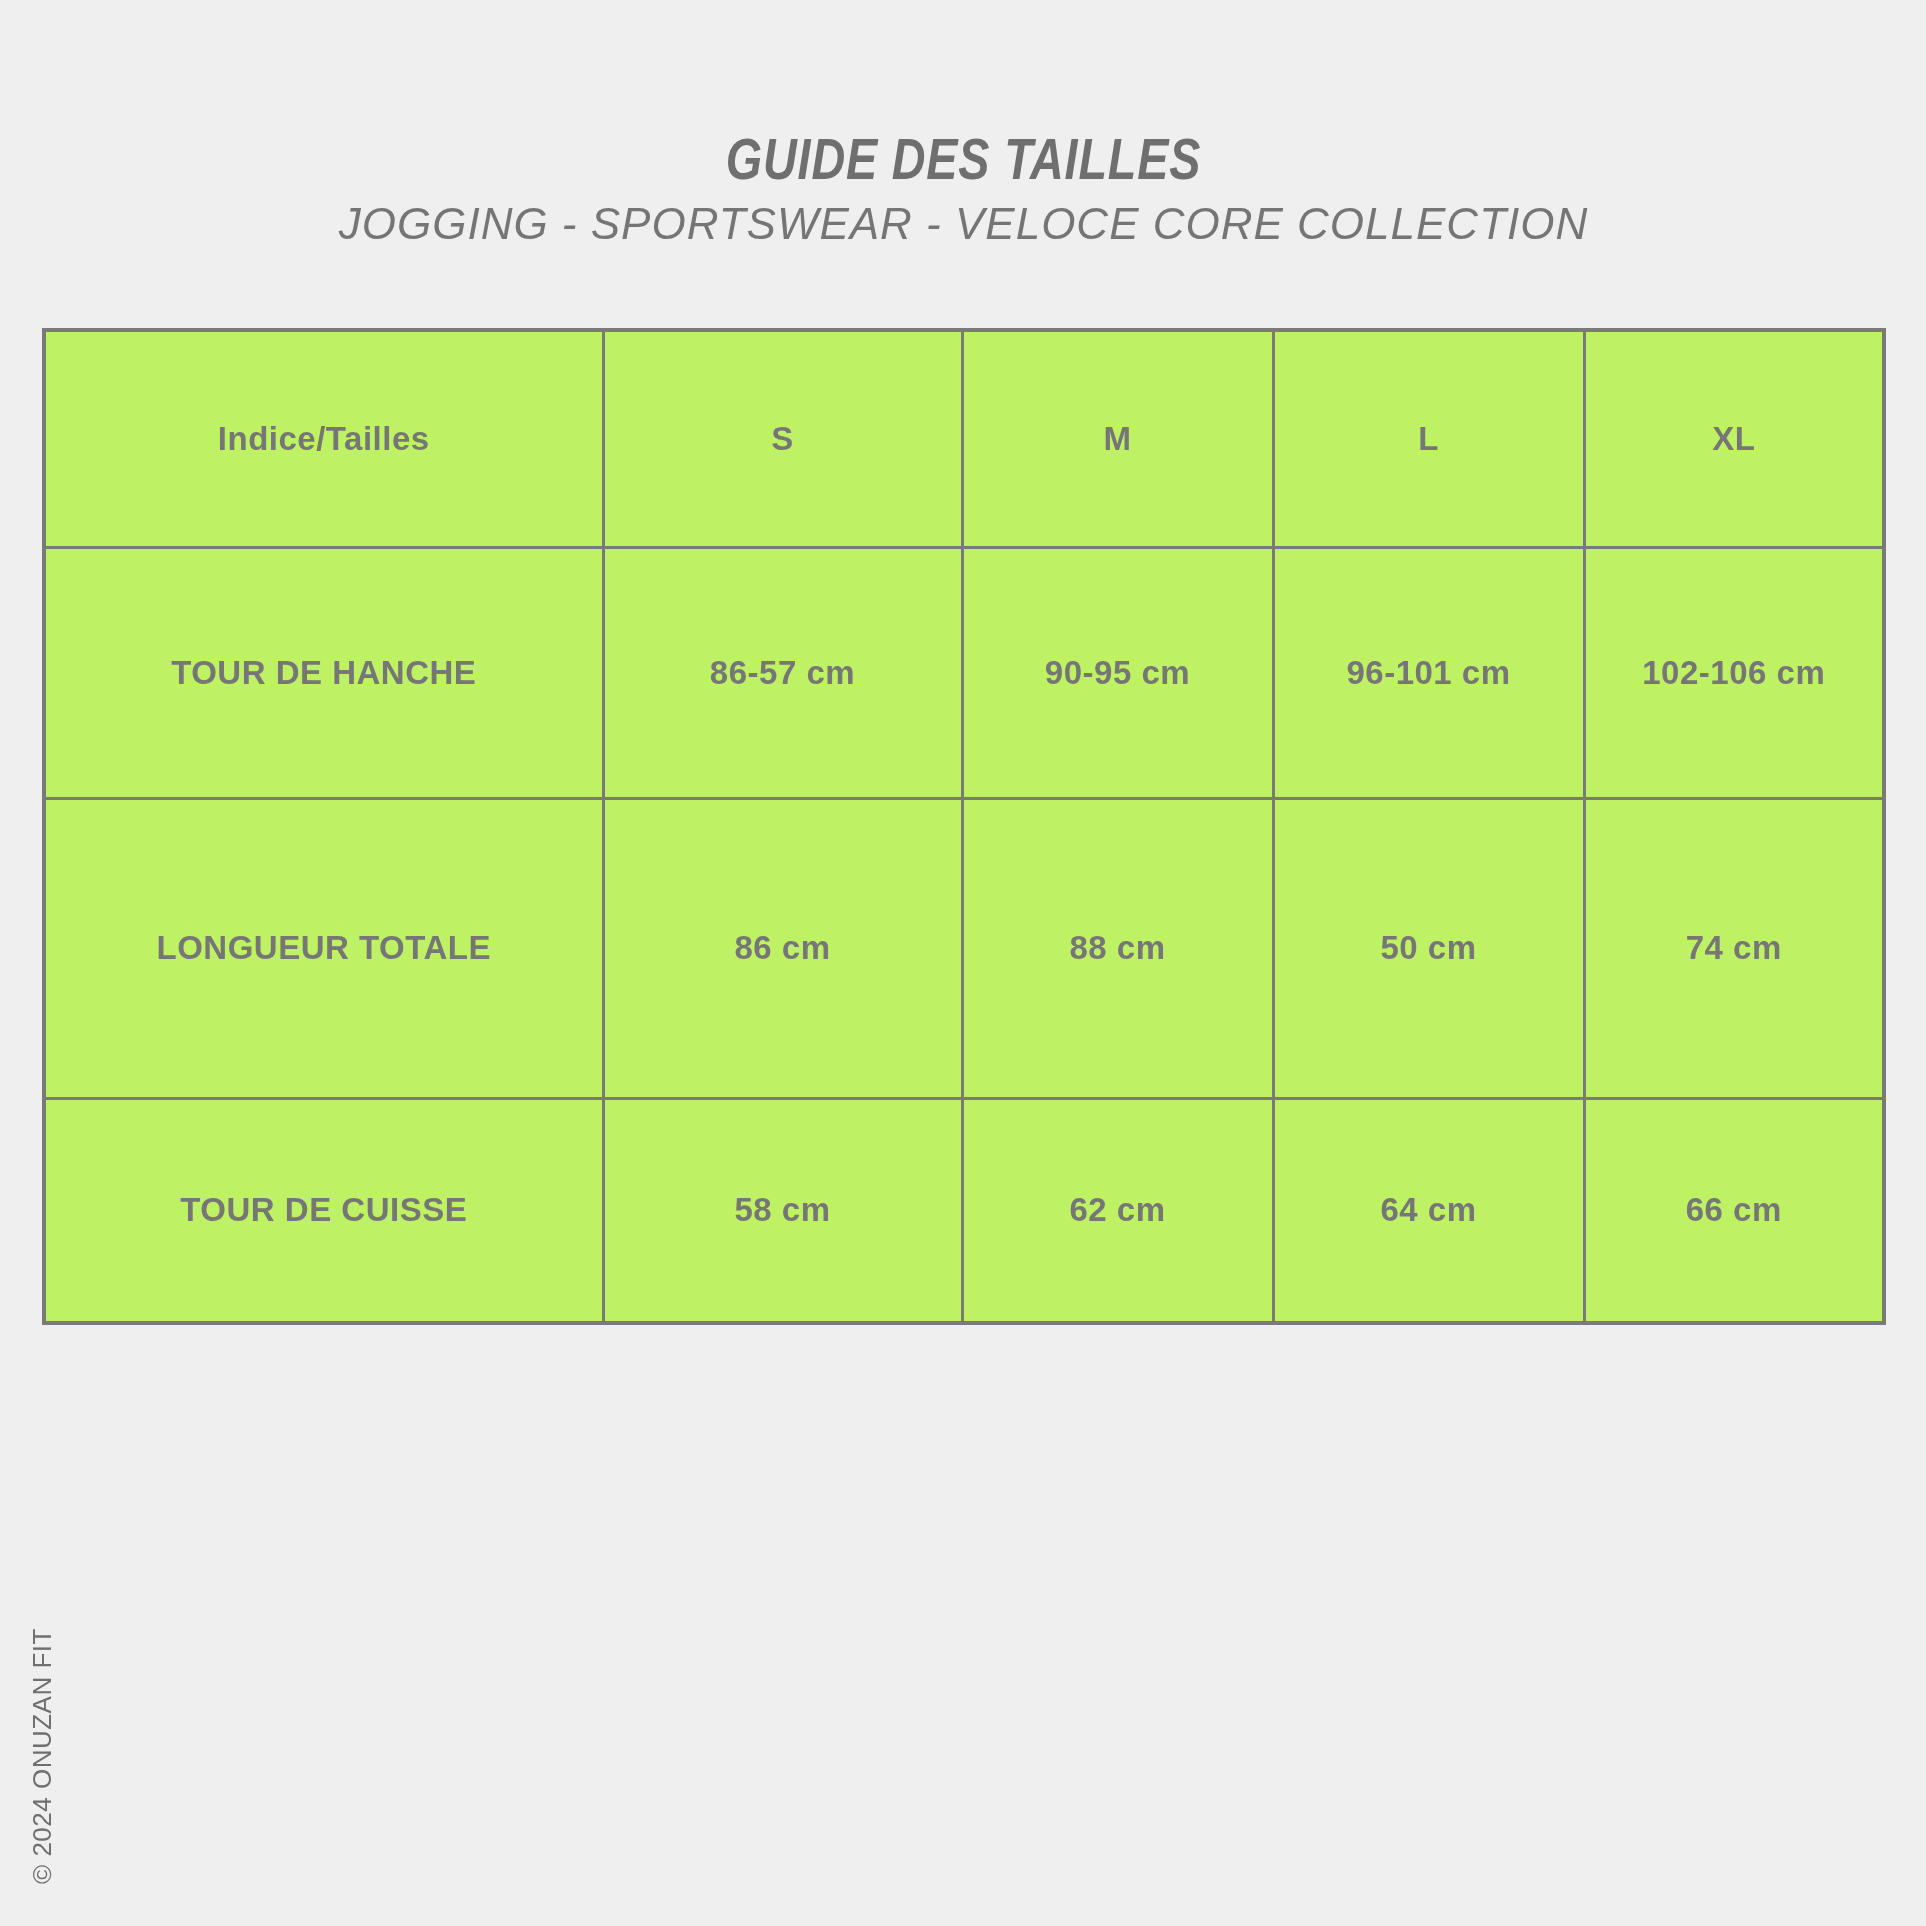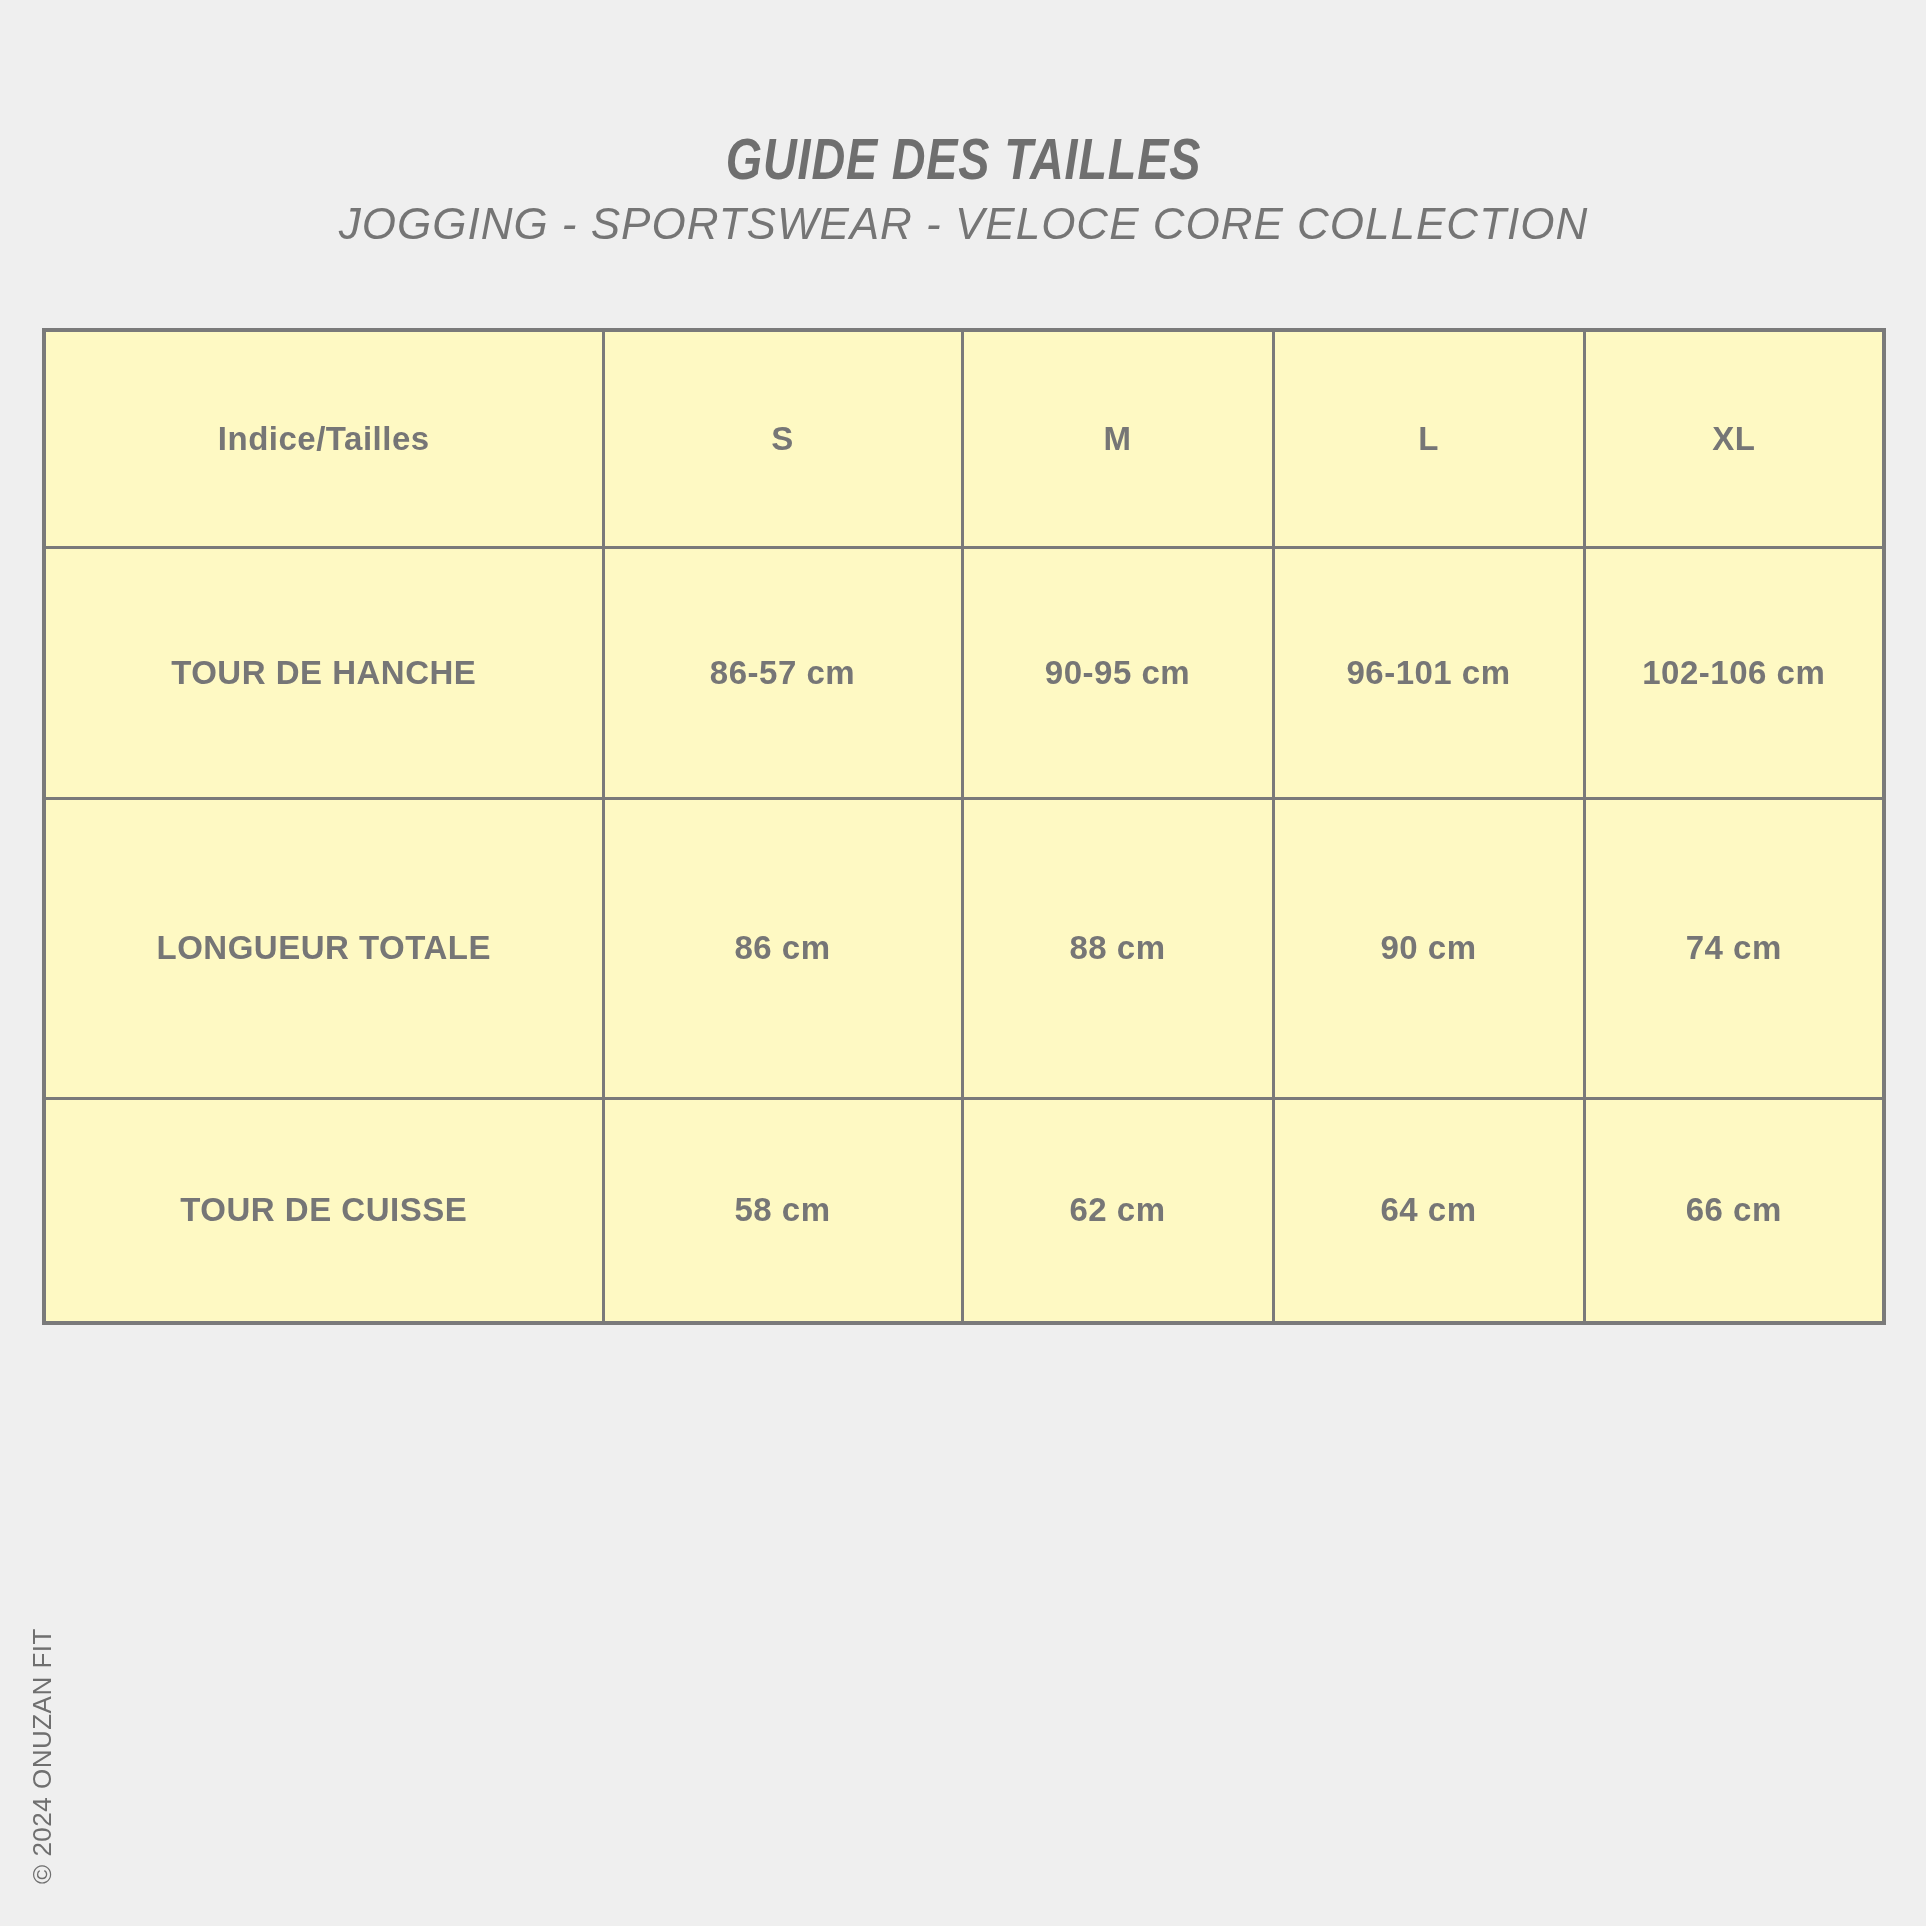--- a/index.html
+++ b/index.html
@@ -61,21 +61,21 @@
   table.size-table col.c3 { width: 311px; }
   table.size-table col.c4 { width: 300px; }
   table.size-table tr.r0 { height: 217px; }
   table.size-table tr.r1 { height: 276px; }
   table.size-table tr.r2 { height: 251px; }
   table.size-table tr.r3 { height: 300px; }
   table.size-table tr.r4 { height: 225px; }
   table.size-table th,
   table.size-table td {
     border: 3px solid #7a7a7a;
-    background: #fef9c3;
+    background: #bef264;
     text-align: center;
     vertical-align: middle;
     font-size: 33px;
     font-weight: bold;
     color: #767676;
     letter-spacing: 0.5px;
     padding: 0;
   }
   .footer {
     position: absolute;
@@ -119,21 +119,21 @@
       <td>TOUR DE HANCHE</td>
       <td>86-57 cm</td>
       <td>90-95 cm</td>
       <td>96-101 cm</td>
       <td>102-106 cm</td>
     </tr>
     <tr class="r3">
       <td>LONGUEUR TOTALE</td>
       <td>86 cm</td>
       <td>88 cm</td>
-      <td>90 cm</td>
+      <td>50 cm</td>
       <td>74 cm</td>
     </tr>
     <tr class="r4">
       <td>TOUR DE CUISSE</td>
       <td>58 cm</td>
       <td>62 cm</td>
       <td>64 cm</td>
       <td>66 cm</td>
     </tr>
   </tbody>

